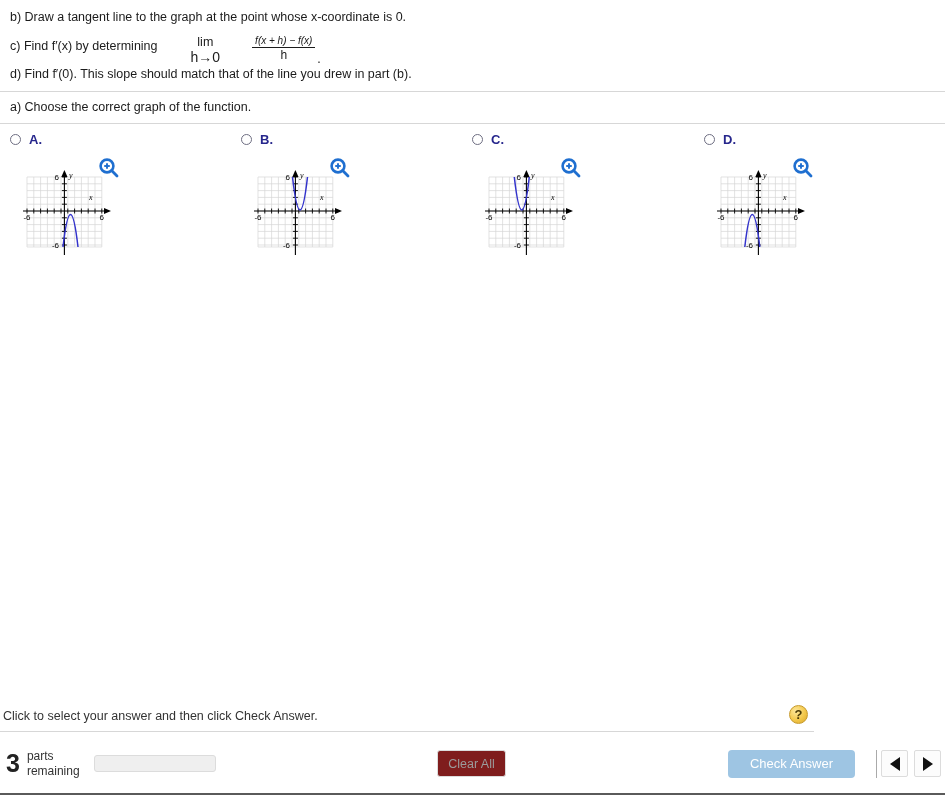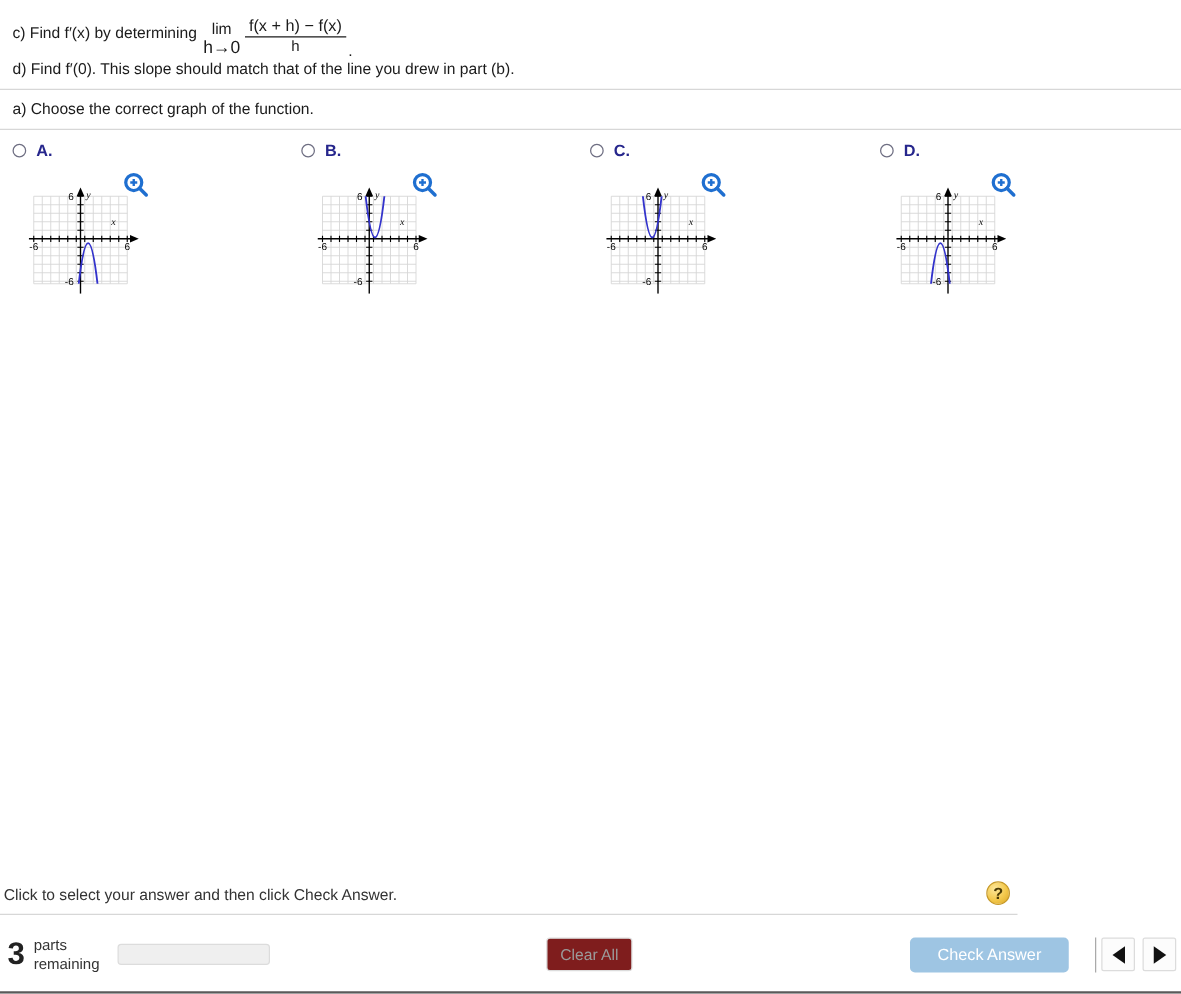--- a/index.html
+++ b/index.html
@@ -27,20 +27,21 @@
     font-size: 12.5px;
     color: #1b1b1b;
     white-space: nowrap;
   }
   .prob-line.limit-line {
     display: flex;
     align-items: center;
     height: 36px;
     margin-top: 1px;
     margin-bottom: 1px;
+    gap: 28px;
   }
   .sup {
     font-size: 9px;
     vertical-align: super;
     line-height: 0;
   }
   .lim-block {
     display: inline-flex;
     flex-direction: column;
     align-items: center;
@@ -52,23 +53,24 @@
   .lim-word { font-size: 12.5px; line-height: 1.05; }
   .lim-sub  { font-size: 14px; line-height: 1.05; }
   .frac {
     display: inline-flex;
     flex-direction: column;
     align-items: center;
     vertical-align: middle;
     margin: 0 1px;
   }
   .frac-num {
-    font-size: 13px;
+    font-size: 10px;
     padding: 0 3px 1px 3px;
     line-height: 1.1;
+    font-style: italic;
   }
   .frac-bar {
     width: 100%;
     height: 1px;
     background: #1b1b1b;
   }
   .frac-den {
     font-size: 12px;
     padding: 1px 3px 0 3px;
     line-height: 1.1;
@@ -268,20 +270,21 @@
     border-top: 7px solid transparent;
     border-bottom: 7px solid transparent;
   }
   .tri-left  { border-right: 10px solid #111; }
   .tri-right { border-left: 10px solid #111; }
 </style>
 </head>
 <body>
 
 <div id="problem-statement">
+  <div class="prob-line">b) Draw a tangent line to the graph at the point whose x-coordinate is 0.</div>
   <div class="prob-line limit-line">
     <span>c) Find f′(x) by determining</span>
     <span class="lim-block">
       <span class="lim-word">lim</span>
       <span class="lim-sub">h→0</span>
     </span>
     <span class="frac-wrap">
       <span class="frac">
         <span class="frac-num">f(x + h) − f(x)</span>
         <span class="frac-bar"></span>

